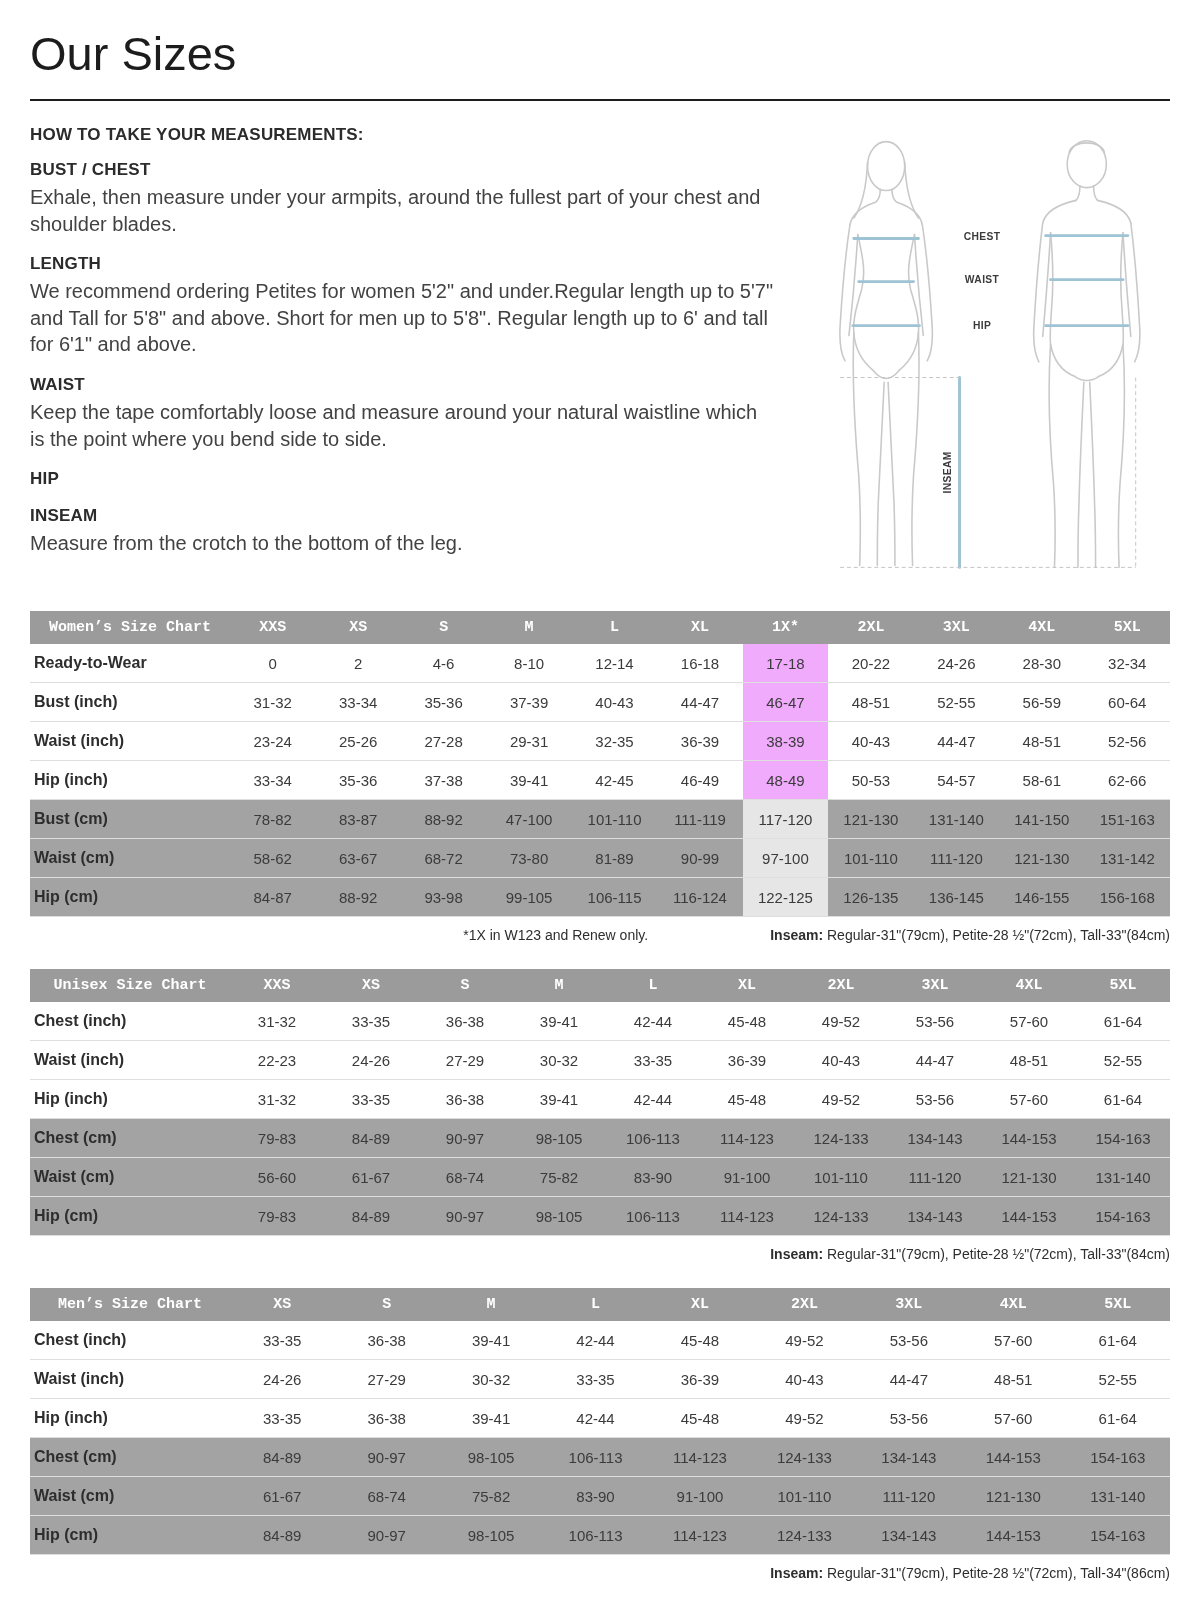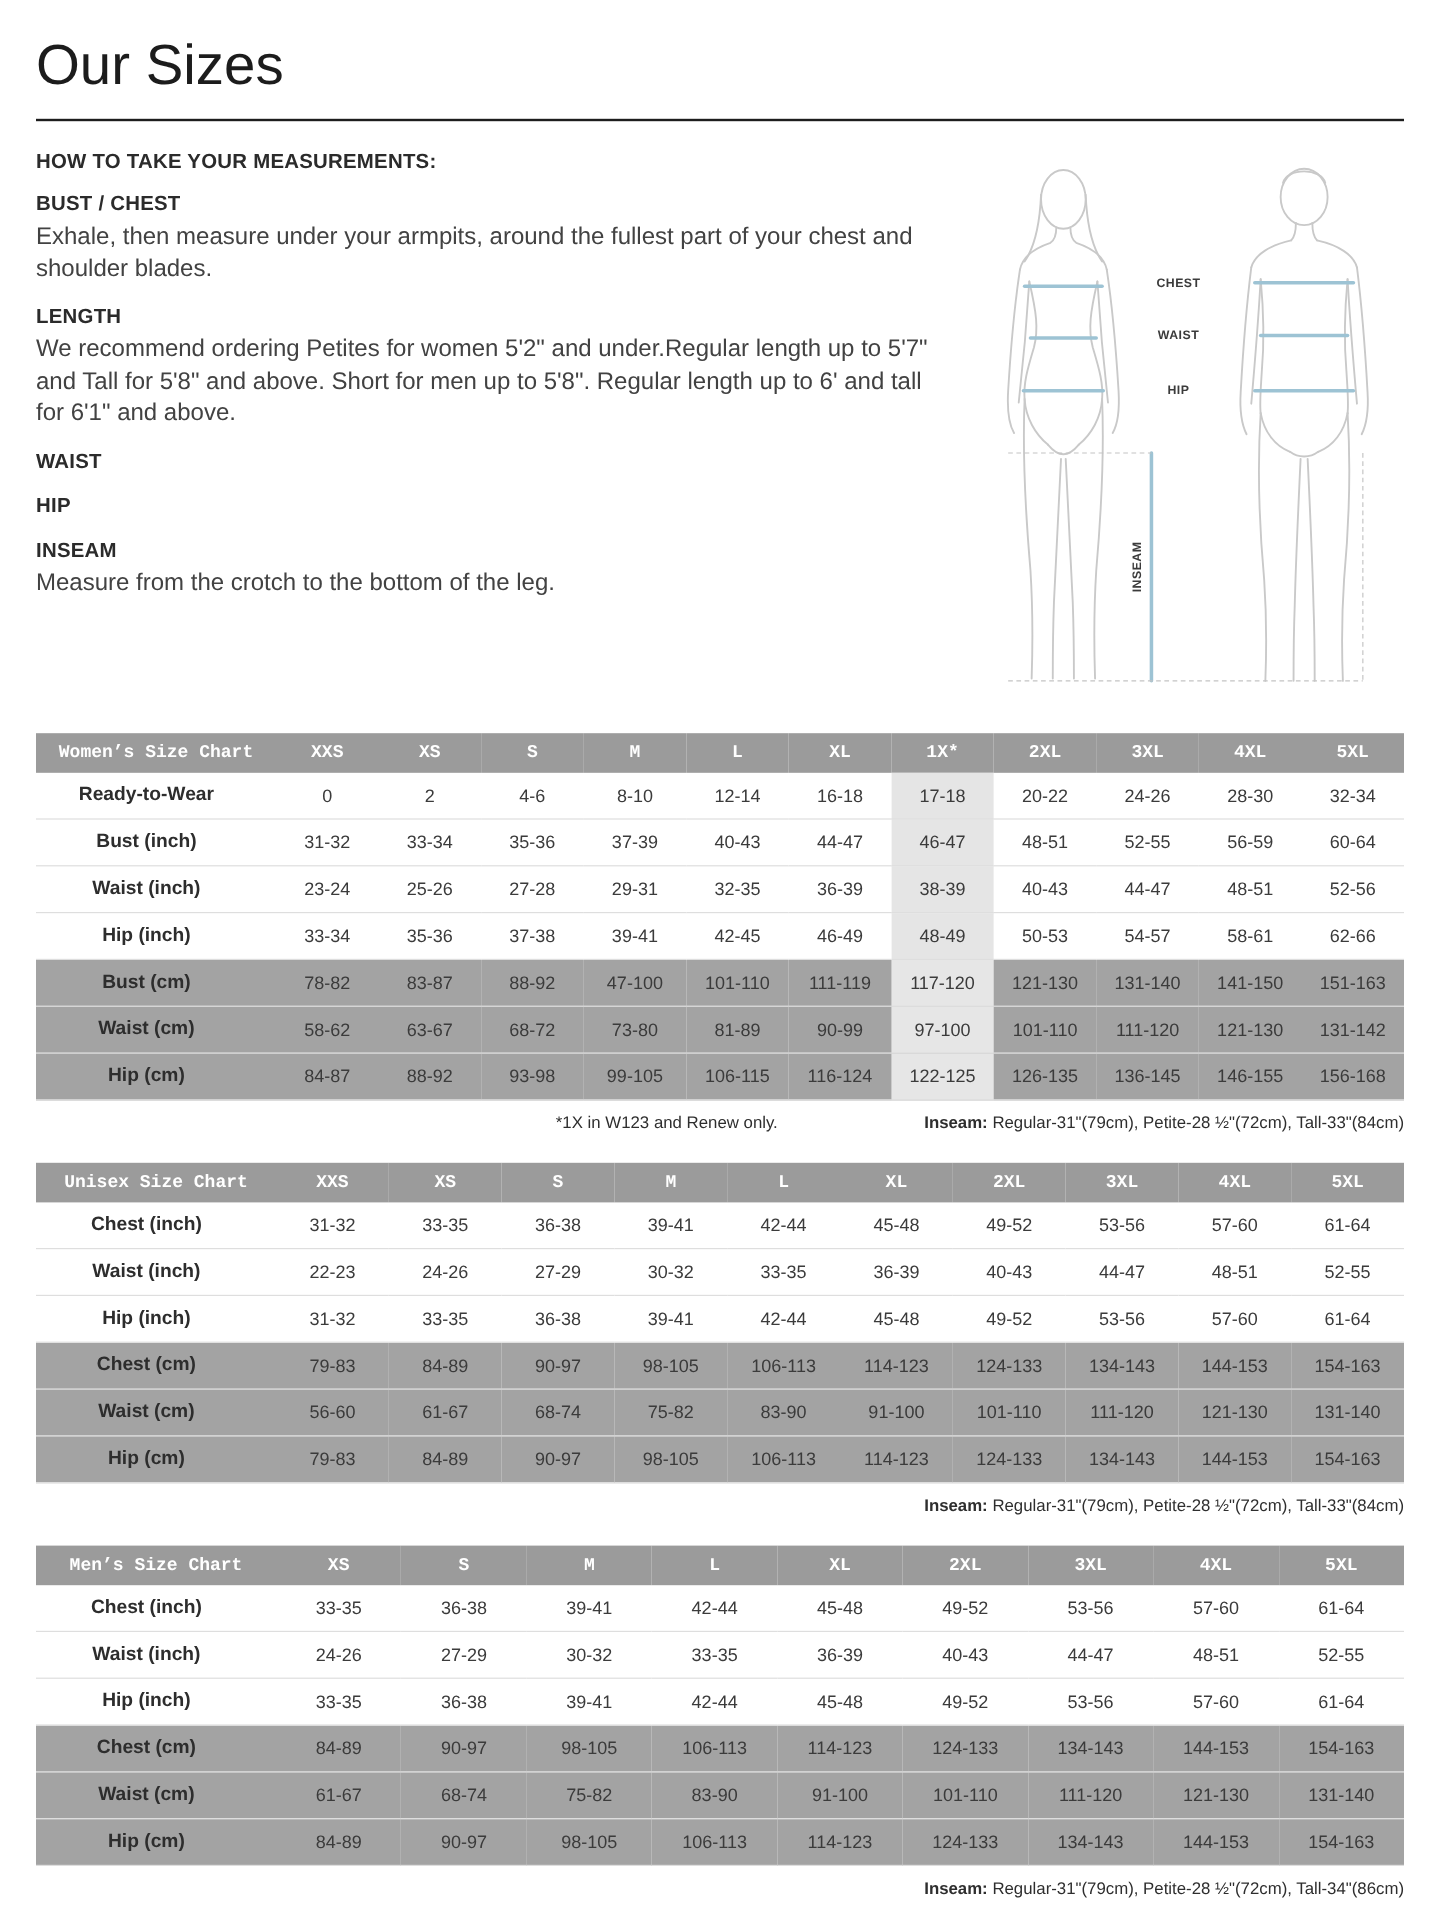--- a/index.html
+++ b/index.html
@@ -32,27 +32,27 @@
 
   table.size-table { width:100%; border-collapse:collapse; table-layout:fixed; }
   .size-table thead th {
     background:#9b9b9b; color:#fff; font-size:15px; font-weight:bold;
     padding:8px 3px; text-align:center;font-family:Liberation Mono, monospace;
   }
   .size-table thead th.title-cell { width:200px; }
   .size-table tbody tr { border-bottom:1px solid #dedede; }
   .size-table tbody tr.shaded { background:#a3a3a3; }
   .size-table tbody th.row-label {
-    text-align:center; padding:10px 20px 10px 4px;
+    text-align:left; padding:10px 20px 10px 4px;
     font-size:16px; font-weight:bold; color:#2d2d2d;
   }
   .size-table td {
     text-align:center; font-size:15px; color:#3b3b3b; padding:10px 2px;
   }
-  .size-table td.hl { background:#e5e5e5; }
+  .size-table td.hl { background:#f0abfc; }
   .size-table tbody tr.shaded td.hl { background:#e6e6e6; }
 
   .table-notes {
     display:flex; justify-content:flex-end; align-items:baseline;
     margin-top:10px; font-size:14px; color:#2e2e2e;
   }
   .table-notes .note-left { margin-right:auto; margin-left:38%; }
   .table-notes .note-right strong { font-weight:bold; }
 </style>
 </head>
@@ -70,20 +70,21 @@
       <div class="m-section">
         <div class="m-title">BUST / CHEST</div>
         <div class="m-body">Exhale, then measure under your armpits, around the fullest part of your chest and shoulder blades.</div>
       </div>
       <div class="m-section">
         <div class="m-title">LENGTH</div>
         <div class="m-body">We recommend ordering Petites for women 5'2" and under.Regular length up to 5'7" and Tall for 5'8" and above. Short for men up to 5'8". Regular length up to 6' and tall for 6'1" and above.</div>
       </div>
       <div class="m-section">
         <div class="m-title">WAIST</div>
+        <div class="m-body">Keep the tape comfortably loose and measure around your natural waistline which is the point where you bend side to side.</div>
       </div>
       <div class="m-section">
         <div class="m-title">HIP</div>
       </div>
       <div class="m-section">
         <div class="m-title">INSEAM</div>
         <div class="m-body">Measure from the crotch to the bottom of the leg.</div>
       </div>
     </div>
 

